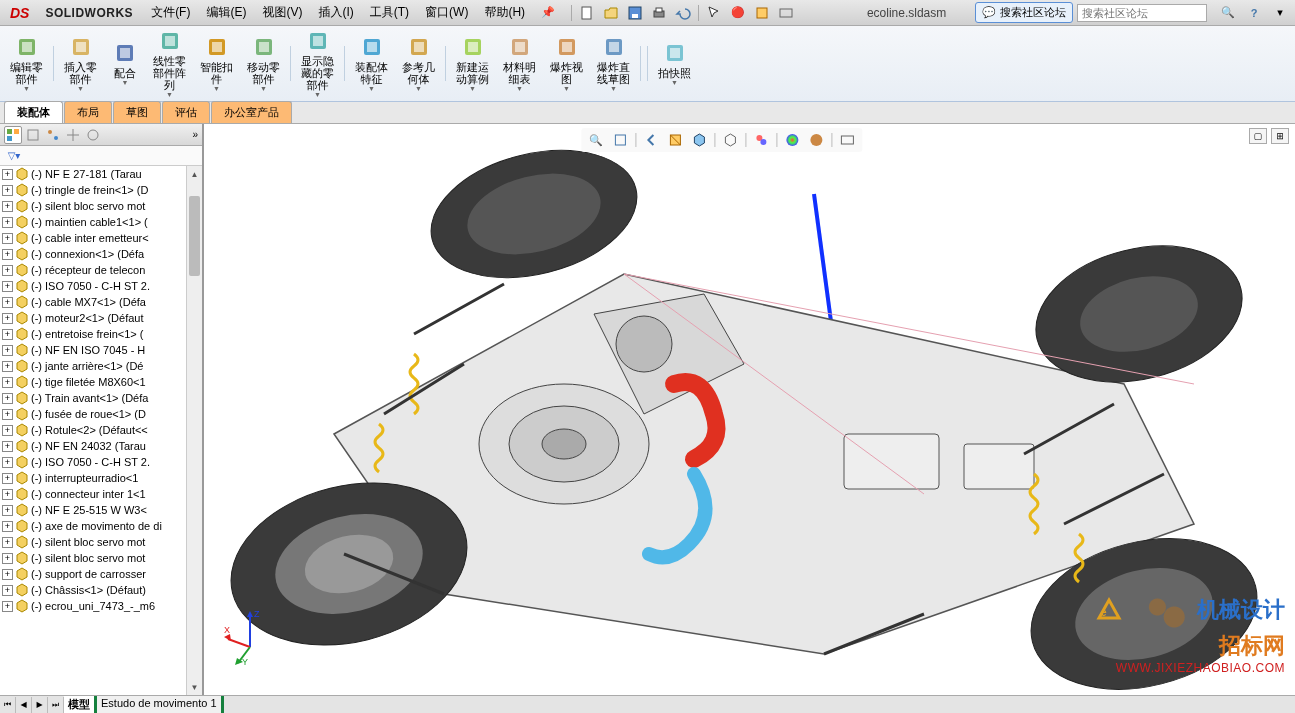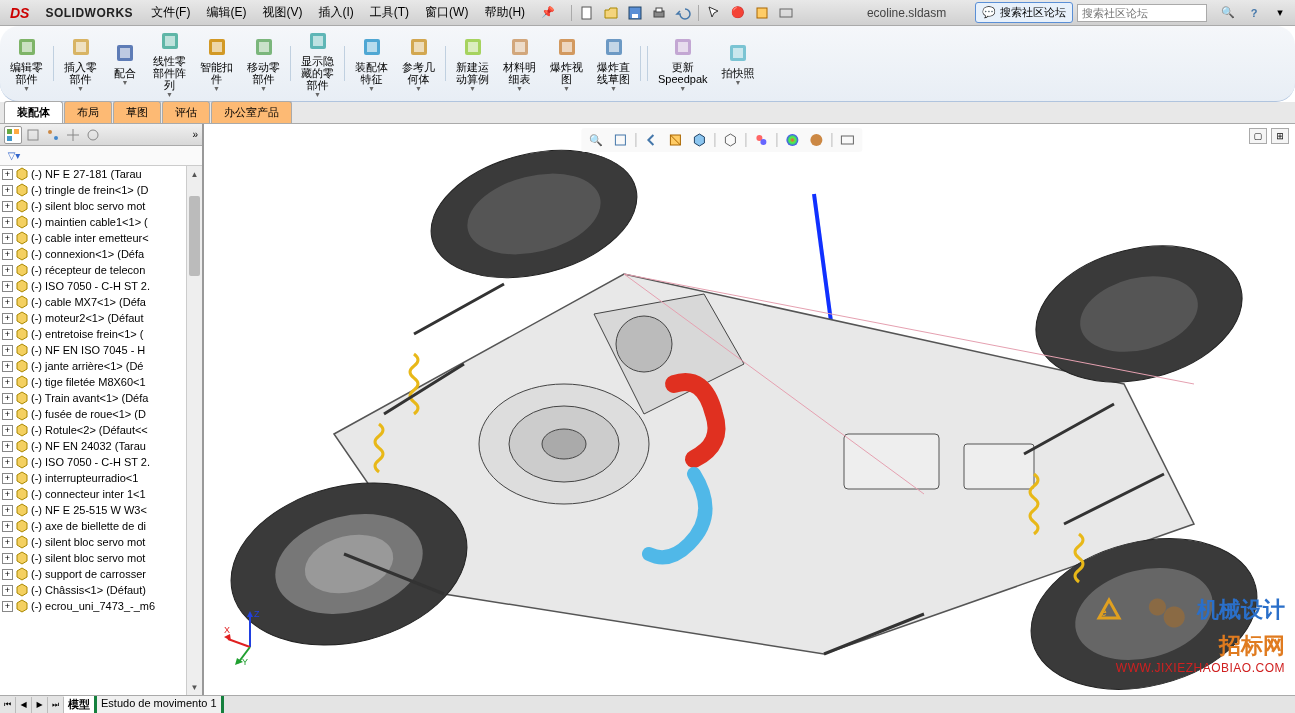--- a/index.html
+++ b/index.html
@@ -14,21 +14,21 @@
 .menu-item { padding: 2px 8px; cursor: pointer; font-size: 12px; }
 .qat { display: flex; gap: 2px; margin-left: 6px; align-items: center; }
 .qat-btn { width: 22px; height: 20px; display: flex; align-items: center; justify-content: center; cursor: pointer; border-radius: 2px; }
 .qat-sep { width: 1px; height: 16px; background: #aaa; margin: 0 2px; }
 .doc-name { margin-left: auto; margin-right: 25px; font-size: 12px; color: #444; }
 .forum-btn { display: flex; align-items: center; gap: 4px; padding: 2px 6px; border: 1px solid #5a8fd6; border-radius: 3px; background: #e8f1fb; cursor: pointer; font-size: 11px;}
 .search-box { width: 130px; height: 18px; border: 1px solid #aaa; padding: 0 4px; font-size: 11px; }
 .help-area { display: flex; gap: 4px; align-items: center; margin-left: 6px; }
 
 
-.ribbon { height: 76px; background: linear-gradient(#f5f7fa, #e8eef5); border-bottom: 1px solid #b0c4de; display: flex; padding: 16px 4px; gap: 2px; border-radius: 19px; }
+.ribbon { height: 76px; background: linear-gradient(#f5f7fa, #e8eef5); border-bottom: 1px solid #b0c4de; display: flex; padding: 16px 4px; gap: 2px; }
 .ribbon-group { display: flex; flex-direction: column; align-items: center; justify-content: center; padding: 2px 6px; cursor: pointer; border-radius: 3px; min-width: 40px; }
 .ribbon-icon { width: 24px; height: 24px; display: flex; align-items: center; justify-content: center; margin-bottom: 2px; }
 .ribbon-label { font-size: 11px; text-align: center; line-height: 1.1; white-space: pre-line; }
 .ribbon-sep { width: 1px; background: #c0d0e0; margin: 4px 2px; }
 .ribbon .dropdown-arrow { font-size: 7px; color: #666; }
 
 
 .tab-bar { height: 22px; background: #e8e8e8; border-bottom: 1px solid #aaa; display: flex; align-items: flex-end; padding-left: 4px; }
 .tab { padding: 3px 12px; font-size: 11px; background: #fdba74; border: 1px solid #aaa; border-bottom: none; margin-right: 1px; cursor: pointer; border-radius: 3px 3px 0 0; }
 .tab.active { background: #fff; font-weight: bold; }
@@ -309,31 +309,20 @@
   </div>
       <div class="ribbon-label">爆炸直
 线草图</div>
       <span class="dropdown-arrow">▼</span>
     </div>
     <div class="ribbon-sep"></div>
     <div class="ribbon-sep"></div>
     <div class="ribbon-group">
       <div class="ribbon-icon">
     <svg width="24" height="24" viewBox="0 0 24 24">
-          <rect x="4" y="4" width="16" height="16" rx="2" fill="#b9c" opacity="0.85"></rect>
-          <rect x="7" y="7" width="10" height="10" fill="#fff" opacity="0.6"></rect>
-        </svg>
-  </div>
-      <div class="ribbon-label">更新
-Speedpak</div>
-      <span class="dropdown-arrow">▼</span>
-    </div>
-    <div class="ribbon-group">
-      <div class="ribbon-icon">
-    <svg width="24" height="24" viewBox="0 0 24 24">
           <rect x="4" y="4" width="16" height="16" rx="2" fill="#6bc" opacity="0.85"></rect>
           <rect x="7" y="7" width="10" height="10" fill="#fff" opacity="0.6"></rect>
         </svg>
   </div>
       <div class="ribbon-label">拍快照</div>
       <span class="dropdown-arrow">▼</span>
     </div>
   </div>
 
 <div class="tab-bar" id="tabbar">
@@ -580,21 +569,21 @@
           </span>
     <span>(-) NF E 25-515  W W3&lt;</span>
         </div>
         <div class="tree-item">
           <span class="tree-expand">+</span>
     <span class="tree-icon">
             <svg width="14" height="14" viewBox="0 0 14 14">
               <path d="M7 1l5 3v6l-5 3-5-3V4z" fill="#f4d060" stroke="#a80"></path>
             </svg>
           </span>
-    <span>(-) axe de biellette de di</span>
+    <span>(-) axe de movimento de di</span>
         </div>
         <div class="tree-item">
           <span class="tree-expand">+</span>
     <span class="tree-icon">
             <svg width="14" height="14" viewBox="0 0 14 14">
               <path d="M7 1l5 3v6l-5 3-5-3V4z" fill="#f4d060" stroke="#a80"></path>
             </svg>
           </span>
     <span>(-) silent bloc servo mot</span>
         </div>

